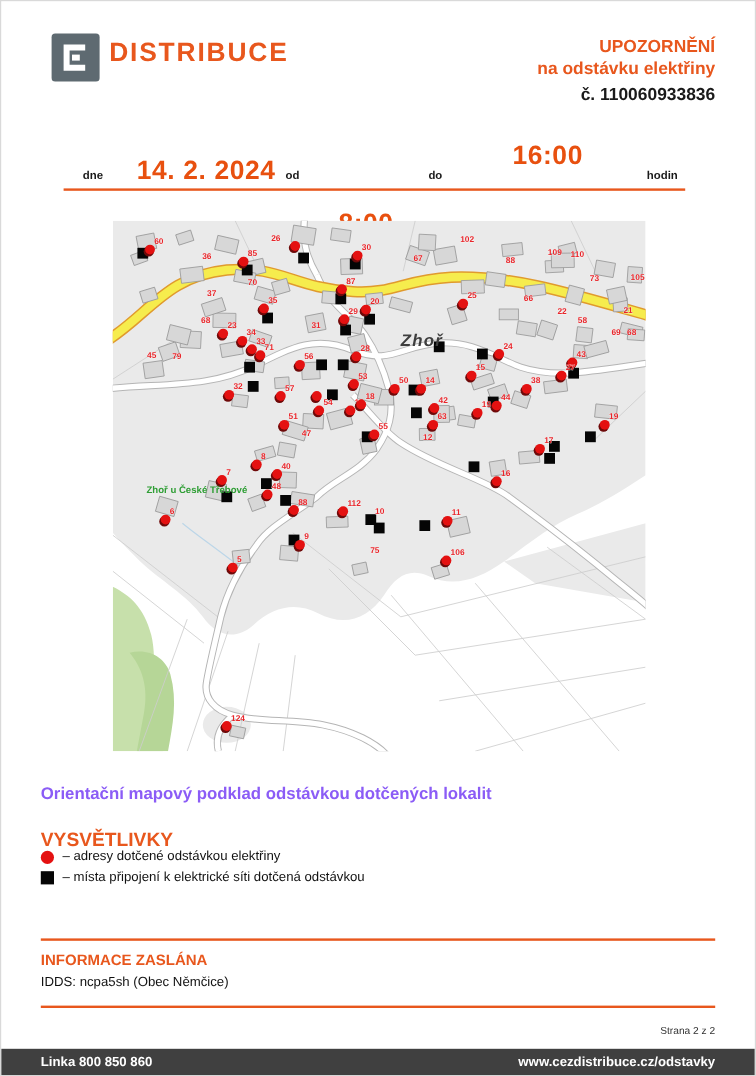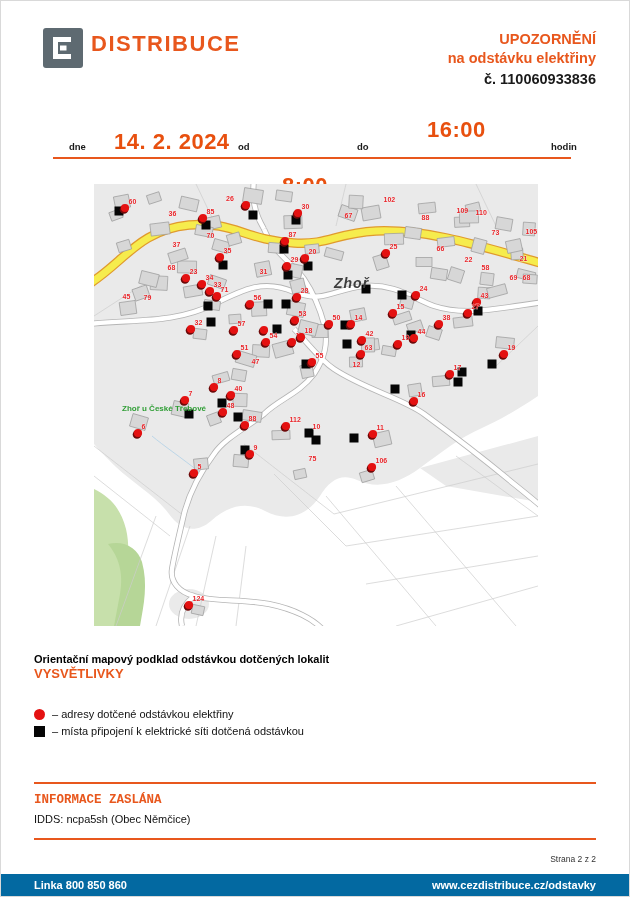--- a/index.html
+++ b/index.html
@@ -15,32 +15,32 @@
 
   
   .sch{font-weight:bold;color:#1a1a1a;font-size:9.5px;}
   .sch-big{font-weight:bold;color:#E8500F;font-size:22px;letter-spacing:.5px;text-align:right;}
   .sch-rule{left:52px;top:156px;width:518px;height:2px;background:#E8571D;}
 
   
   .map-wrap{left:93px;top:183px;width:444px;height:442px;}
 
   
-  .map-title{left:33px;top:652px;color:#000000;font-weight:bold;font-size:11px;}
-  .leg-title{left:33px;top:665px;color:#E8571D;font-weight:bold;font-size:13px;}
+  .map-title{left:33px;top:652px;color:#8b5cf6;font-weight:bold;font-size:14px;}
+  .leg-title{left:33px;top:691px;color:#E8571D;font-weight:bold;font-size:16px;}
   .leg-row{left:33px;font-size:11px;color:#111;display:flex;align-items:center;gap:7px;}
   .sym{display:inline-block;width:11px;height:11px;flex:0 0 auto;}
   .sym-red-circle{background:#E41111;border-radius:50%;}
   .sym-black-square{background:#050505;}
   .hr-orange{left:33px;width:562px;height:2px;background:#E8571D;}
-  .info-title{left:33px;top:792px;color:#E8571D;font-weight:bold;font-size:12.5px;font-family:Liberation Mono, monospace;}
+  .info-title{left:33px;top:792px;color:#E8571D;font-weight:bold;font-size:12.5px;}
   .info-line{left:33px;top:812px;color:#111;font-size:11px;}
   .note{left:33px;top:853px;color:#333;font-size:8.5px;}
   .page-num{right:33px;top:853px;color:#333;font-size:8.5px;text-align:right;}
-  .footer-bar{left:0;top:873px;width:628px;height:22px;background:#0369a1;color:#fff;
+  .footer-bar{left:0;top:873px;width:628px;height:22px;background:#404040;color:#fff;
     font-weight:bold;font-size:11px;display:flex;justify-content:space-between;align-items:center;
     padding:0 33px;box-sizing:border-box;}
 </style>
 </head>
 <body>
 
 <div class="page">
 
   <div class="abs logo-box">
     <svg width="40" height="40" viewBox="0 0 40 40">
@@ -54,21 +54,21 @@
     <div>na odstávku elektřiny</div>
     <div class="num">č. 110060933836</div>
   </div>
 
   <span class="abs sch" style="left:68px;top:140px;">dne</span>
   <span class="abs sch-big" style="left:113px;top:128px;">14. 2. 2024</span>
   <span class="abs sch" style="left:237px;top:140px;">od</span>
   <span class="abs sch-big" style="left:281px;top:128px;margin-top:44px;">8:00</span>
   <span class="abs sch" style="left:356px;top:140px;">do</span>
   <span class="abs sch-big" style="left:426px;top:116px;">16:00</span>
-  <span class="abs sch" style="left:512px;top:140px;padding-left:38px;">hodin</span>
+  <span class="abs sch" style="left:500px;top:140px;padding-left:38px;">hodin</span>
   <div class="abs sch-rule"></div>
 
   <div class="abs map-wrap">
     <svg id="map-svg" width="444" height="442" viewBox="0 0 444 442">
       <rect x="0" y="0" width="444" height="442" fill="#ffffff"></rect>
 
       <path d="M0,0 H444 V212 C420,228 402,238 388,244 C365,254 348,268 326,284
                C305,299 284,306 263,296 C247,289 236,296 226,312 C212,333 192,338 171,327
                C152,317 133,322 117,337 C102,350 86,346 75,330 C62,312 40,300 22,283
                C12,273 5,266 0,260 Z" fill="#eaeaea"></path>

